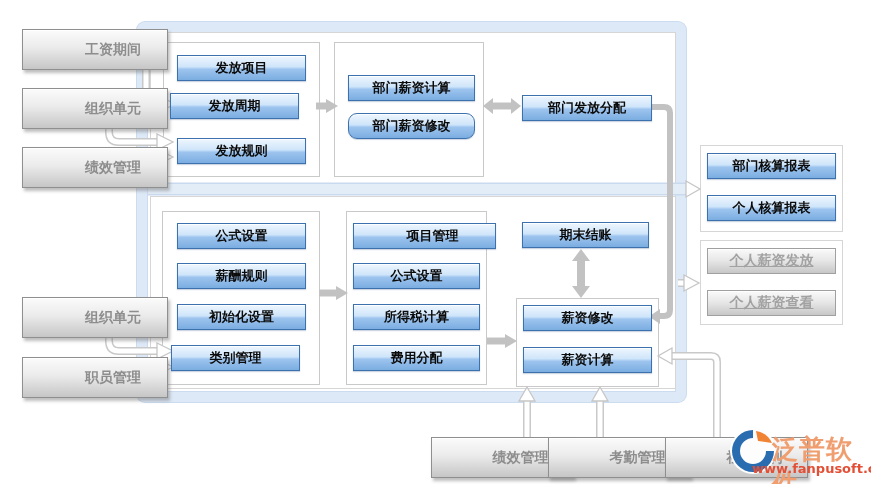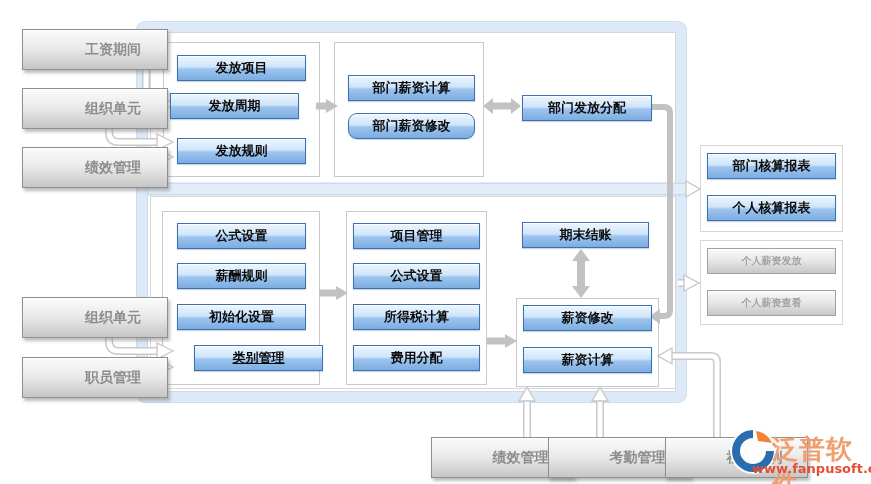--- a/index.html
+++ b/index.html
@@ -15,22 +15,22 @@
   .subbox{background:#fff;border:1px solid #c9c9c9;}
   
   .bluebtn{height:24px;display:flex;align-items:center;justify-content:center;
     background:linear-gradient(to bottom,#eef6fe 0%,#cfe5fa 45%,#9dc4ee 55%,#7badе1 100%);
     background:linear-gradient(to bottom,#eef6fe 0%,#cfe5fa 45%,#9dc4ee 55%,#7bade1 100%);
     border:1px solid #3c71ad;color:#0b0b0b;font-weight:bold;font-size:13px;
     box-shadow:inset 0 1px 0 rgba(255,255,255,.85), 0 1px 1px rgba(60,90,140,.25);}
   
   .graybtn{height:24px;display:flex;align-items:center;justify-content:center;
     background:linear-gradient(to bottom,#fafafa 0%,#e8e8e8 45%,#c7c7c7 100%);
-    border:1px solid #a0a0a0;color:#a2a2a2;font-weight:bold;font-size:10px;
-    box-shadow:inset 0 1px 0 #fff;}
+    border:1px solid #a0a0a0;color:#a2a2a2;font-weight:bold;font-size:14px;
+    box-shadow:inset 0 1px 0 #fff;text-decoration:underline;}
   
   .graynode{width:108px;height:39px;display:flex;align-items:center;justify-content:center;
     background:linear-gradient(to bottom,#fbfbfb 0%,#ebebeb 45%,#c6c6c6 100%);
     border:1px solid #8f8f8f;color:#8d8d8d;font-weight:bold;font-size:14px;
     box-shadow:2px 3px 3px rgba(110,110,110,.45), inset 0 1px 0 #fff;padding-left:36px;}
   svg.wires{left:0;top:0;pointer-events:none;}
   .brand{color:#f09e6f;font-size:26px;font-weight:bold;letter-spacing:1px;}
   .website{color:#e34f35;font-size:13px;font-weight:bold;}
 </style>
 </head>
@@ -121,22 +121,22 @@
 <div class="abs bluebtn" style="left:177px;top:55px;width:127px;">发放项目</div>
 <div class="abs bluebtn" style="left:170px;top:93px;width:127px;">发放周期</div>
 <div class="abs bluebtn" style="left:177px;top:138px;width:127px;">发放规则</div>
 <div class="abs bluebtn" style="left:348px;top:75px;width:125px;">部门薪资计算</div>
 <div class="abs bluebtn" style="left:348px;top:113px;width:125px;border-radius:9px;">部门薪资修改</div>
 <div class="abs bluebtn" style="left:522px;top:95px;width:128px;">部门发放分配</div>
 
 <div class="abs bluebtn" style="left:177px;top:223px;width:127px;">公式设置</div>
 <div class="abs bluebtn" style="left:177px;top:263px;width:127px;">薪酬规则</div>
 <div class="abs bluebtn" style="left:177px;top:304px;width:127px;">初始化设置</div>
-<div class="abs bluebtn" style="left:194px;top:345px;width:127px;text-decoration:underline;">类别管理</div>
-<div class="abs bluebtn" style="left:353px;top:223px;width:125px;">项目管理</div>
+<div class="abs bluebtn" style="left:171px;top:345px;width:127px;">类别管理</div>
+<div class="abs bluebtn" style="left:353px;top:223px;width:125px;padding-left:16px;">项目管理</div>
 <div class="abs bluebtn" style="left:353px;top:263px;width:125px;">公式设置</div>
 <div class="abs bluebtn" style="left:353px;top:304px;width:125px;">所得税计算</div>
 <div class="abs bluebtn" style="left:353px;top:345px;width:125px;">费用分配</div>
 <div class="abs bluebtn" style="left:522px;top:222px;width:125px;">期末结账</div>
 <div class="abs bluebtn" style="left:523px;top:305px;width:127px;">薪资修改</div>
 <div class="abs bluebtn" style="left:523px;top:347px;width:127px;">薪资计算</div>
 
 <div class="abs bluebtn" style="left:707px;top:153px;width:127px;">部门核算报表</div>
 <div class="abs bluebtn" style="left:707px;top:195px;width:127px;">个人核算报表</div>
 <div class="abs graybtn" style="left:707px;top:248px;width:127px;">个人薪资发放</div>

